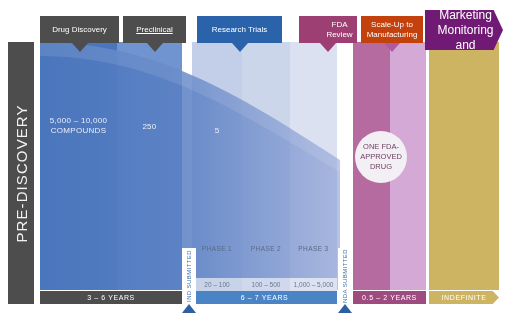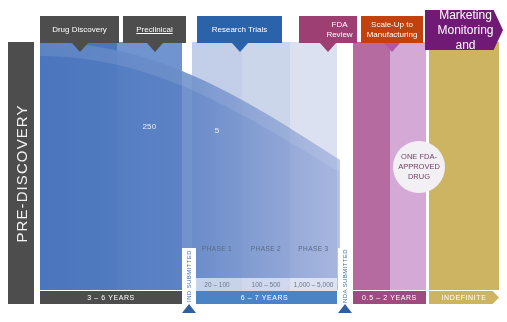--- a/index.html
+++ b/index.html
@@ -61,24 +61,24 @@
              font-size:12px;padding-left:6px;}
 
   
   .fignum{position:absolute;color:#e9eefa;text-align:center;font-size:8px;
           line-height:1.3;letter-spacing:.3px;}
   #num-dd {left:40px; top:116px;width:77px;}
   #num-pre{left:117px;top:122px;width:65px;}
   #num-ct {left:192px;top:126px;width:50px;}
 
   
-  #drug-circle{position:absolute;left:355px;top:141px;width:52px;height:52px;
+  #drug-circle{position:absolute;left:355px;top:131px;width:52px;height:52px;
        border-radius:50%;background:#f2f0f4;color:#6f3f63;
        font-size:7.5px;line-height:1.35;text-align:center;
-       display:flex;align-items:center;justify-content:center;margin-left:38px;}
+       display:flex;align-items:center;justify-content:center;}
 
   
   .phase{position:absolute;top:242px;height:13px;font-size:6.5px;
          color:#5a6a86;text-align:center;letter-spacing:.4px;
          display:flex;align-items:center;justify-content:center;}
   #phase-1{left:192px;width:50px;}
   #phase-2{left:242px;width:48px;}
   #phase-3{left:290px;width:47px;}
 
   
@@ -138,20 +138,24 @@
           <stop offset="0" stop-color="#4a76bd" stop-opacity="0.95"></stop>
           <stop offset="0.5" stop-color="#5a80c4" stop-opacity="0.85"></stop>
           <stop offset="1" stop-color="#7d93d0" stop-opacity="0.55"></stop>
         </linearGradient>
       </defs>
       <path d="M0,0 C120,0 210,60 300,118 L300,248 L0,248 Z" fill="url(#gdark)"></path>
       <path d="M0,0 C120,0 210,60 300,118 L300,130 C205,74 118,14 0,14 Z" fill="#ffffff" opacity="0.10"></path>
     </svg>
   </div>
 
+  <div class="fignum" id="num-dd">
+    <div>5,000 – 10,000</div>
+    <div>COMPOUNDS</div>
+  </div>
   <div class="fignum" id="num-pre">250</div>
   <div class="fignum" id="num-ct">5</div>
 
   <div id="drug-circle">ONE FDA-APPROVED DRUG</div>
 
   <div class="chip" id="chip-dd">
     <span>Drug Discovery</span>
     <i class="tip"></i>
   </div>
   <div class="chip" id="chip-pre">

